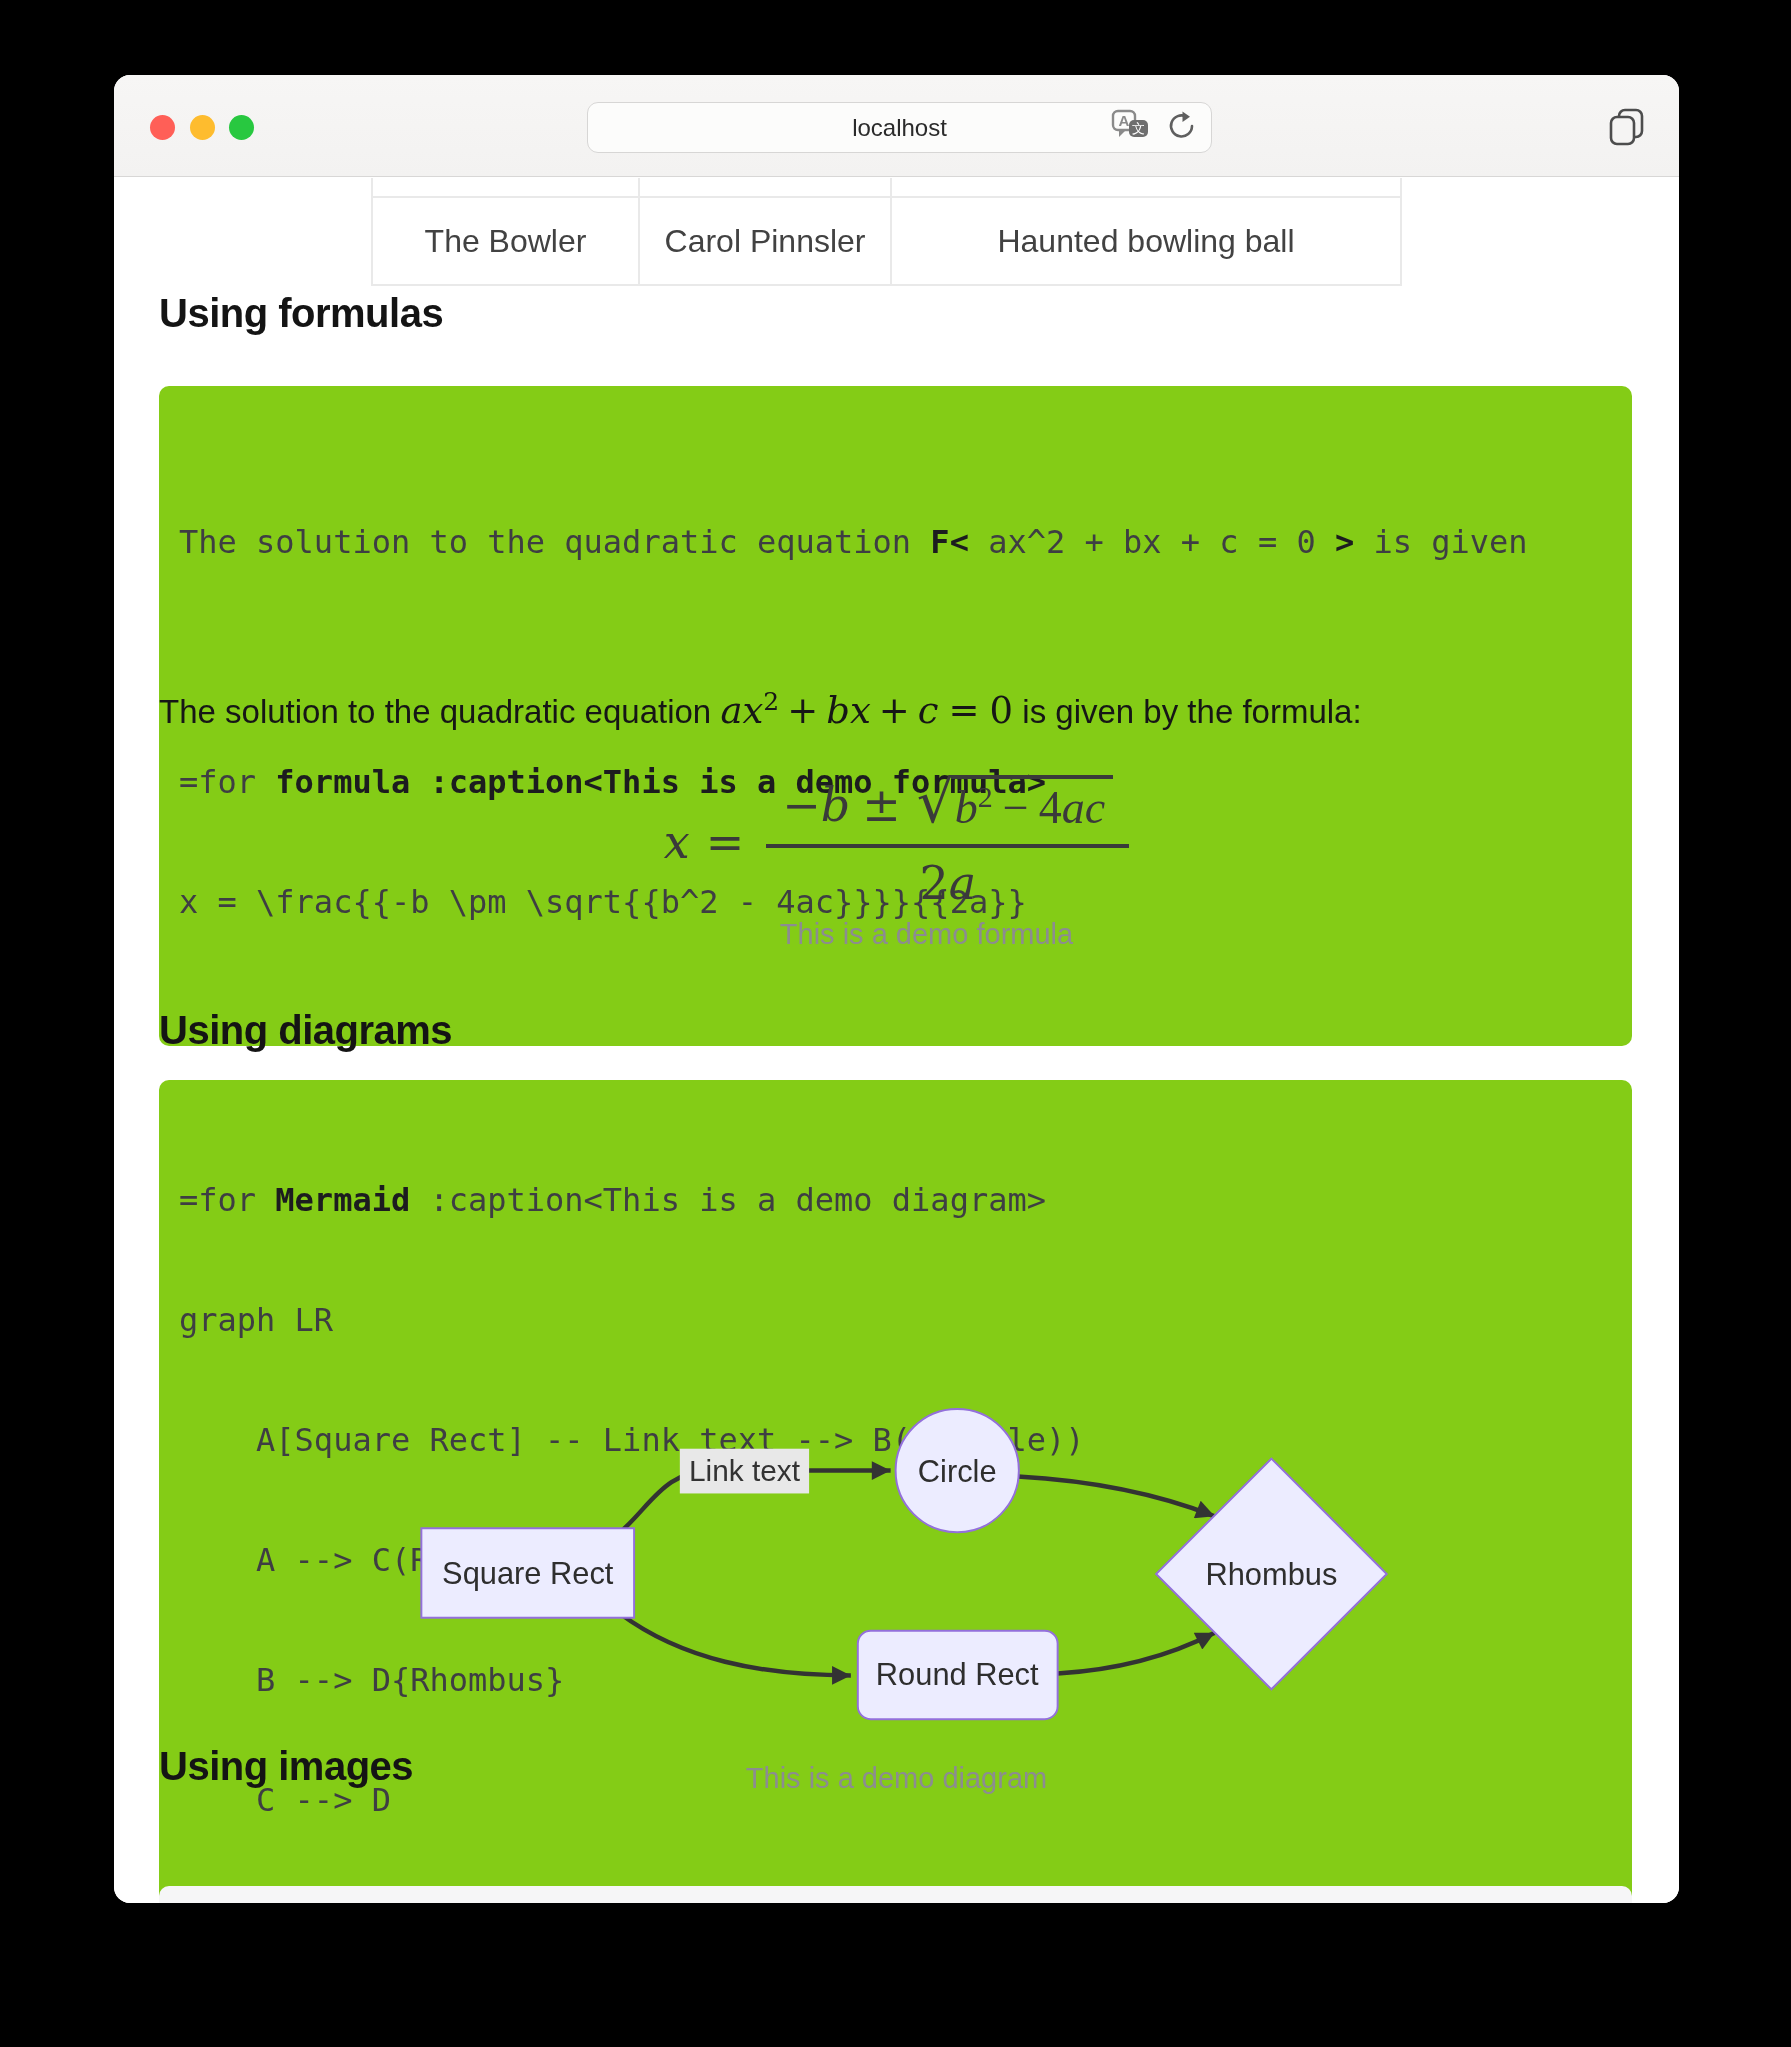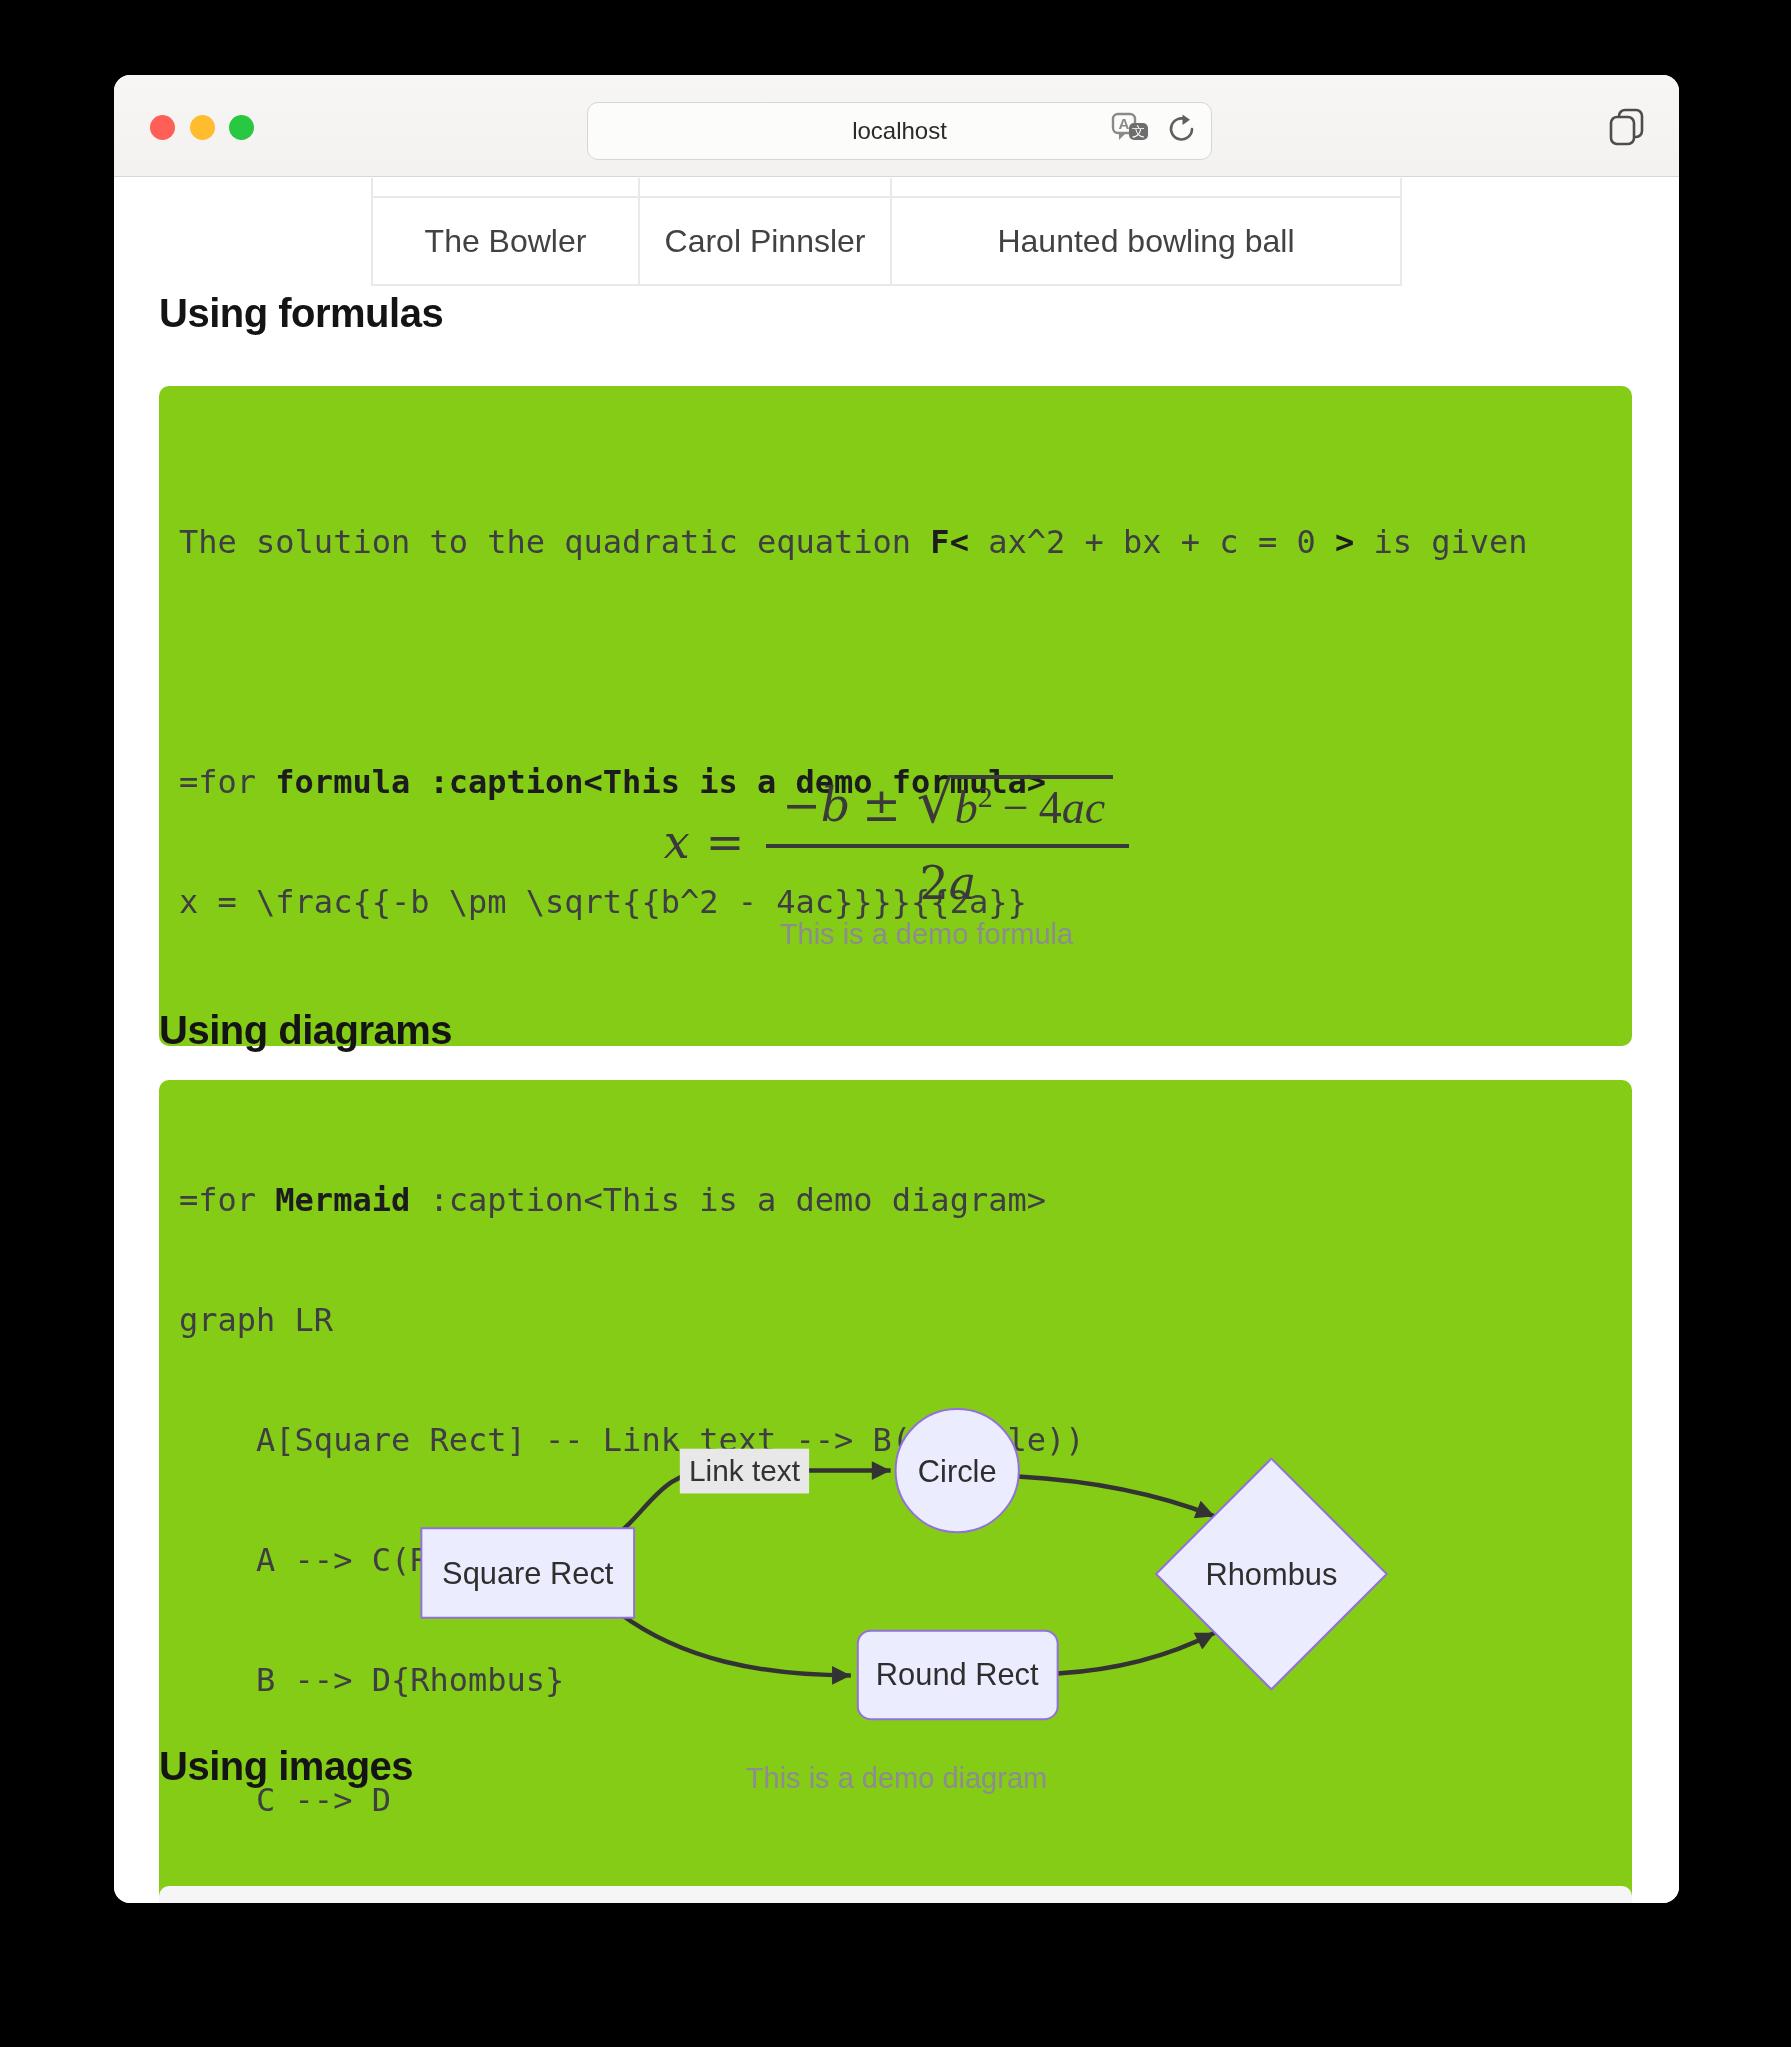--- a/index.html
+++ b/index.html
@@ -13,21 +13,21 @@
             box-shadow:0 20px 60px rgba(0,0,0,.6); }
 
   
   .toolbar { position:absolute; left:0; top:0; right:0; height:102px;
              background:linear-gradient(#f7f6f5,#f3f2f1); border-bottom:1px solid #d8d7d6; }
   .light { position:absolute; top:40px; width:25px; height:25px; border-radius:50%; }
   .light.red    { left:36px;  background:#ff5f57; }
   .light.yellow { left:76px;  background:#febc2e; }
   .light.green  { left:115px; background:#28c840; }
 
-  .urlbar { position:absolute; left:473px; top:27px; width:625px; height:58px;
+  .urlbar { position:absolute; left:473px; top:27px; width:625px; height:51px;
             background:#fcfcfb; border:1px solid #d7d6d5; border-radius:11px;padding-left:9px; }
   .urlbar .url { position:absolute; left:0; right:0; top:0; bottom:0;
                  display:flex; align-items:center; justify-content:center;
                  font-size:24px; color:#2b2b2b; }
   .urlbar .bar-icons { position:absolute; right:12px; top:0; bottom:0;
                        display:flex; align-items:center; gap:10px; }
 
   .copybtn { position:absolute; right:30px; top:30px; width:44px; height:44px;
              display:flex; align-items:center; justify-content:center; }
 
@@ -158,20 +158,23 @@
 
       <h2 class="abs sec h-formulas">Using formulas</h2>
 
       <div class="abs code code1">
         <div class="cl"><span>The solution to the quadratic equation </span><span class="b">F&lt;</span><span> ax^2 + bx + c = 0 </span><span class="b">&gt;</span><span> is given</span></div>
         <div class="cl"></div>
         <div class="cl"><span>=for </span><span class="b">formula :caption&lt;This is a demo formula&gt;</span></div>
         <div class="cl"><span>x = \frac{{-b \pm \sqrt{{b^2 - 4ac}}}}{{2a}}</span></div>
       </div>
 
+      <p class="abs para">
+        <span>The solution to the quadratic equation </span><span class="imath"><span class="v">ax</span><sup>2</sup><span class="op">+</span><span class="v">bx</span><span class="op">+</span><span class="v">c</span><span class="rel">=</span><span>0</span></span><span> is given by the formula:</span>
+      </p>
 
       <div class="abs formula">
         <span class="it lhs">x</span>
         <span class="rel">=</span>
         <span class="frac">
           <span class="num">
             <span>−</span>
               <span class="it">b</span>
               <span class="pm">±</span>
             <span class="sqrt">

